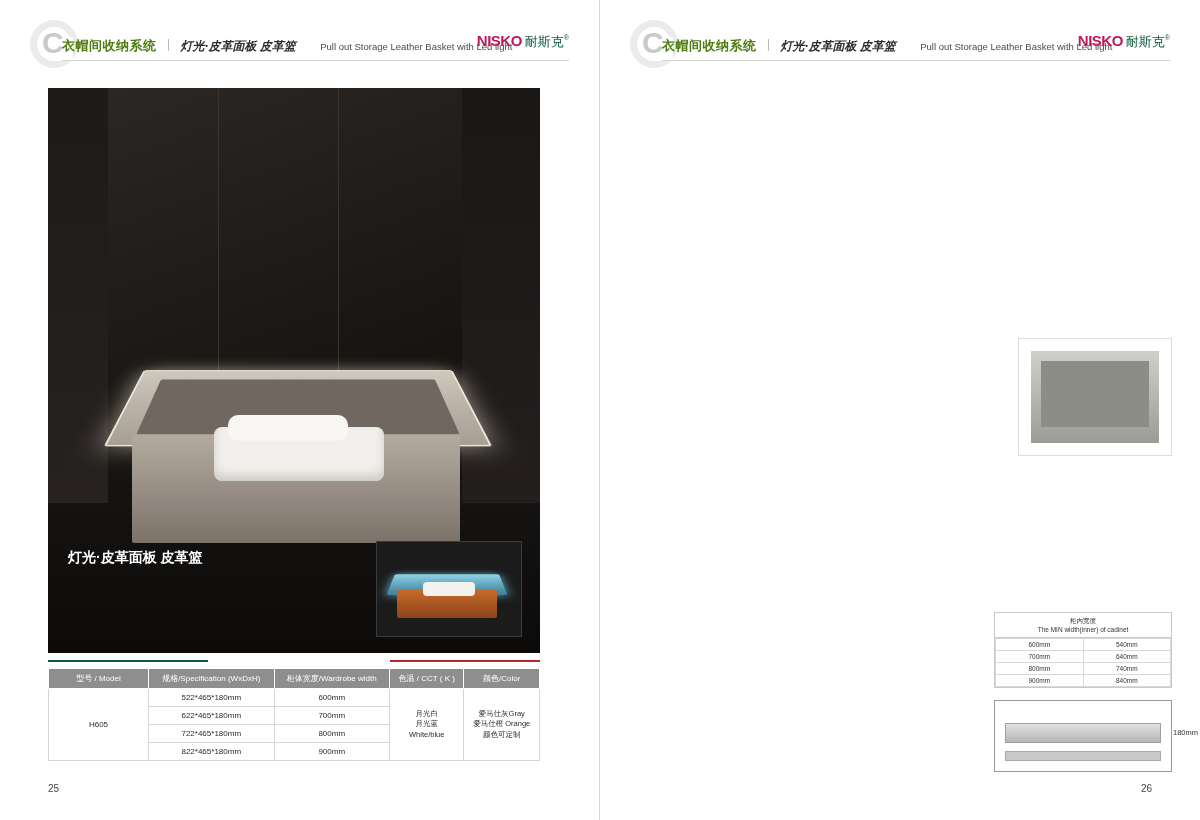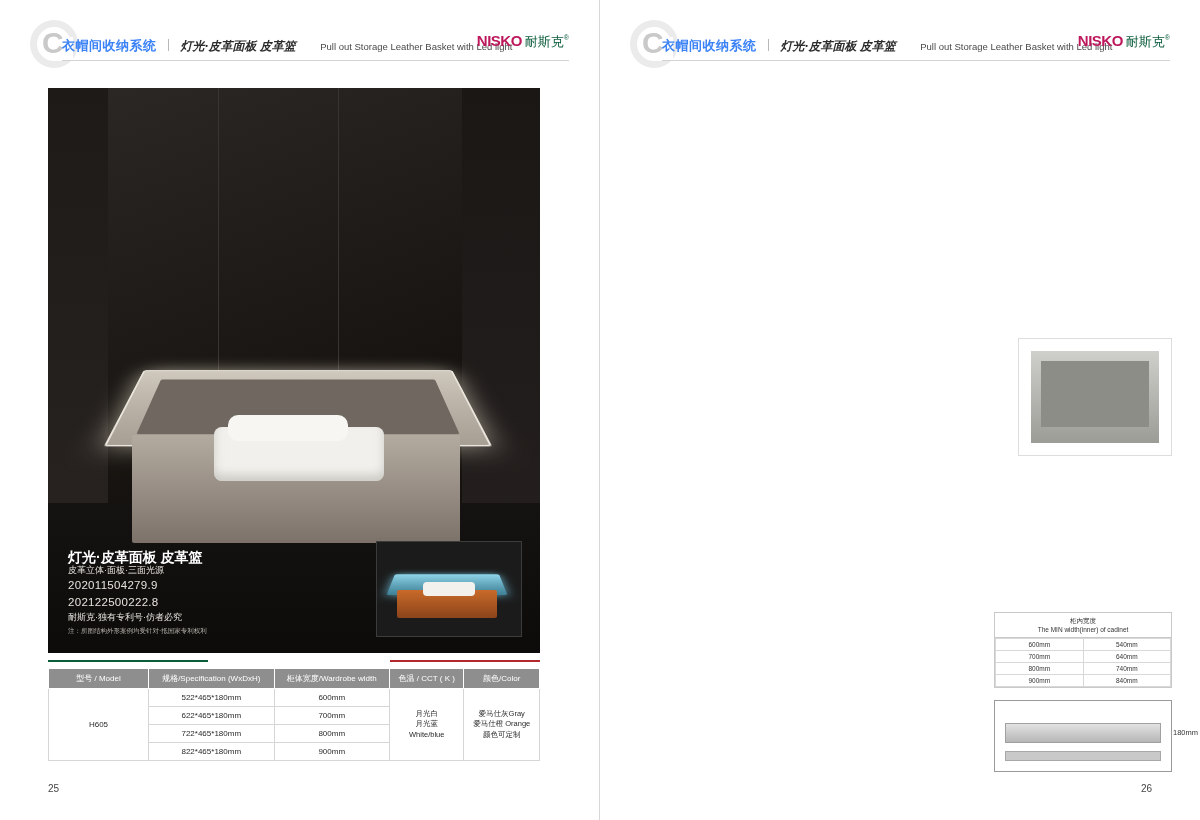--- a/index.html
+++ b/index.html
@@ -7,21 +7,21 @@
   .spread{position:relative;width:1200px;height:820px;display:flex;}
   .page{position:relative;width:600px;height:820px;box-sizing:border-box;}
   .page.left{border-right:1px solid #d8d8d8;}
   
   .hdr{position:absolute;top:22px;left:30px;right:30px;height:44px;}
   .hdr .cmark{position:absolute;left:0;top:-2px;width:48px;height:48px;border-radius:50%;
       border:7px solid #ebebeb;box-sizing:border-box;}
   .hdr .cmark:after{content:"";position:absolute;right:-2px;top:10px;width:16px;height:24px;background:#fff;}
   .hdr .cletter{position:absolute;left:12px;top:6px;font-size:30px;color:#c9c9c9;font-weight:bold;line-height:1;}
   .hdr .titles{position:absolute;left:32px;top:14px;white-space:nowrap;}
-  .hdr .t-cn{font-size:13px;color:#3b82f6;font-weight:bold;letter-spacing:.5px;}
+  .hdr .t-cn{font-size:13px;color:#4d7c0f;font-weight:bold;letter-spacing:.5px;}
   .hdr .bar{display:inline-block;width:1px;height:12px;background:#b9b9b9;margin:0 7px;vertical-align:-1px;}
   .hdr .t-sub{font-size:12px;color:#2c2c2c;font-weight:bold;font-style:italic;}
   .hdr .t-en{font-size:9.5px;color:#4a4a4a;margin-left:20px;}
   .hdr .rule{position:absolute;left:32px;right:0;top:38px;height:1px;background:#d3d3d3;}
   .hdr .brand{position:absolute;right:0;top:10px;text-align:right;white-space:nowrap;}
   .brand .nis{font-size:15px;font-weight:bold;color:#be185d;letter-spacing:-.5px;}
   .brand .cn{font-size:13px;font-weight:normal;color:#0b5c3b;margin-left:3px;}
   .brand .reg{font-size:7px;vertical-align:6px;color:#0b5c3b;}
 
   
@@ -110,27 +110,20 @@
       <div class="roomR"></div>
       <div class="floor"></div>
       <div class="drawer">
         <div class="rim">
             <div class="inner"></div>
           </div>
         <div class="front"></div>
         <div class="towel"></div>
       </div>
       <div class="caption">灯光·皮革面板 皮革篮</div>
-      <div class="metabox">
-        <div>皮革立体·面板·三面光源</div>
-        <div class="big">202011504279.9</div>
-        <div class="big">202122500222.8</div>
-        <div>耐斯克·独有专利号·仿者必究</div>
-        <div class="tiny">注：所图结构外形案例均受针对·抵国家专利权利</div>
-      </div>
       <div class="thumb">
         <div class="tl"></div>
         <div class="tb"></div>
         <div class="tt"></div>
       </div>
     </div>
 
     <div class="tbl">
       <div class="accent"></div>
       <div class="accent2"></div>

